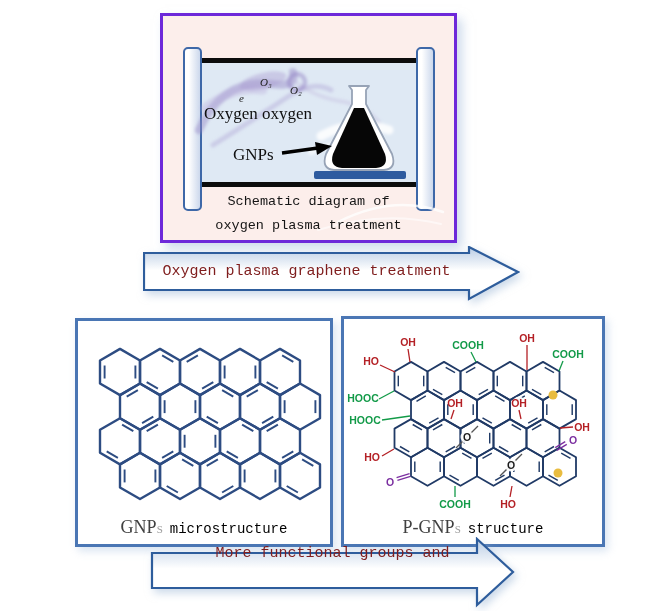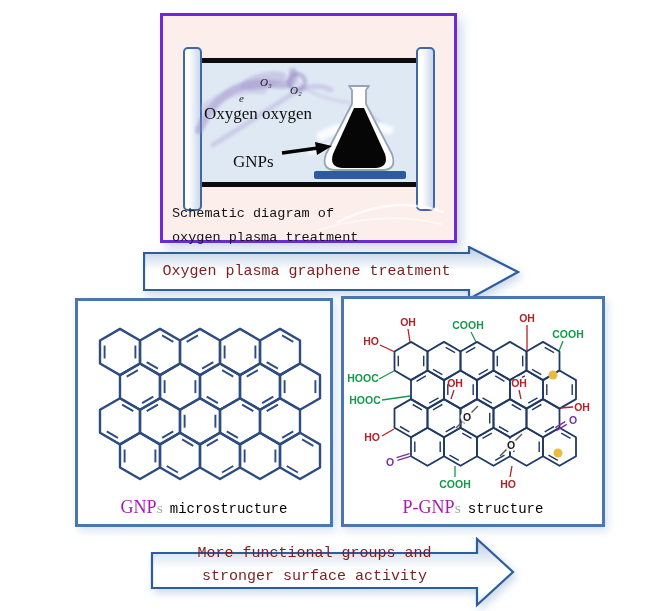--- a/index.html
+++ b/index.html
@@ -20,46 +20,46 @@
   .bar{position:absolute;left:37px;width:218px;height:5px;background:#0c0c0c;}
   .bar.top{top:42px}.bar.bot{top:166px}
   .cap{position:absolute;width:15px;height:160px;top:31px;border:2px solid #3e68a8;border-radius:5px;
        background:linear-gradient(90deg,#ffffff 25%,#ccd8ec);}
   .cap.left{left:20px}.cap.right{left:253px}
   .plasma-svg{position:absolute;left:30px;top:44px;width:210px;height:105px;z-index:2;}
   .swoosh-svg{position:absolute;left:120px;top:140px;width:165px;height:80px;z-index:2;}
   .species{position:absolute;z-index:4;font:italic 11px "Liberation Serif",serif;color:#222;}
   .lbl-o3{left:97px;top:60px}.lbl-e{left:76px;top:76px}.lbl-o2{left:127px;top:68px}
   .plasma-title{position:absolute;left:41px;top:88px;z-index:4;font:17px "Liberation Serif",serif;color:#101010;}
-  .gnps-label{position:absolute;left:70px;top:136px;z-index:4;font:17px "Liberation Serif",serif;color:#101010;}
+  .gnps-label{position:absolute;left:70px;top:129px;z-index:4;font:17px "Liberation Serif",serif;color:#101010;}
   .gnps-arrow{position:absolute;left:117px;top:124px;width:54px;height:18px;z-index:4;}
   .flask-base{position:absolute;left:151px;top:155px;width:92px;height:8px;background:#2e5b9f;border-radius:2px;z-index:3;}
   .flask-svg{position:absolute;left:153px;top:68px;width:86px;height:89px;z-index:3;}
-  .schem-cap{position:absolute;left:9px;width:100%;text-align:left;z-index:4;
-             font:13.5px "Liberation Mono",monospace;color:#151515;margin-top:12px;}
+  .schem-cap{position:absolute;left:0;width:100%;text-align:center;z-index:4;
+             font:13.5px "Liberation Mono",monospace;color:#151515;}
   .schem-cap.l1{top:178px}.schem-cap.l2{top:202px}
 
   
   .flow-arrow{position:absolute;filter:drop-shadow(3px 4px 4px rgba(160,185,215,.55));}
   #arrow-top{left:143px;top:246px;width:377px;height:58px;}
   #arrow-bottom{left:150px;top:537px;width:367px;height:71px;}
   .flow-arrow svg{position:absolute;left:0;top:0;}
   .arrow-text{position:absolute;text-align:center;color:#7f1d1d;
               font:500 15px "Liberation Mono",monospace;}
   #arrow-top .arrow-text{left:1px;top:7px;width:325px;height:37px;line-height:37px;}
-  #arrow-bottom .arrow-text{left:2px;top:5px;width:325px;line-height:23px;}
+  #arrow-bottom .arrow-text{left:20px;top:5px;width:325px;line-height:23px;}
 
   
   .mol-panel{position:absolute;background:#ffffff;border:3px solid #4a76b4;
-             box-shadow:3px 4px 8px rgba(170,195,225,.45);}
+             box-shadow:3px 4px 8px rgba(170,195,225,.45);margin-top:20px;}
   #left-panel{left:75px;top:298px;width:252px;height:223px;}
   #right-panel{left:341px;top:296px;width:258px;height:225px;}
   .lattice-svg{position:absolute;left:0;top:0;}
   .panel-caption{position:absolute;left:0;bottom:6px;width:100%;text-align:center;white-space:nowrap;}
-  .cap-serif{font:18px "Liberation Serif",serif;color:#a21caf;}
+  .cap-serif{font:18px "Liberation Serif",serif;color:#404040;}
   .cap-sub{font:11px "Liberation Serif",serif;color:#9a9a9a;}
   .cap-mono{font:14px "Liberation Mono",monospace;color:#000000;margin-left:7px;}
   .fg{font:bold 10.5px "Liberation Sans",sans-serif;}
 </style>
 </head>
 <body>
 
 <div class="top-panel">
   <div class="tube-fill"></div>
   <div class="bar top"></div>
@@ -313,15 +313,14 @@
         <stop offset="0" stop-color="#b9cce4"></stop>
           <stop offset="0.45" stop-color="#ffffff"></stop>
         <stop offset="0.8" stop-color="#ffffff"></stop>
           <stop offset="1" stop-color="#e2ebf4"></stop>
       </linearGradient>
     </defs>
     <path d="M2,16 H327 V2 L363,35 L327,68 V51 H2 Z" fill="url(#gradB)" stroke="#2e5d9c" stroke-width="2.2" stroke-linejoin="miter"></path>
   </svg>
   <div class="arrow-text">
     <div>More functional groups and</div>
-    <div>stronger surface activity</div>
   </div>
 </div>
 
 </body></html>

